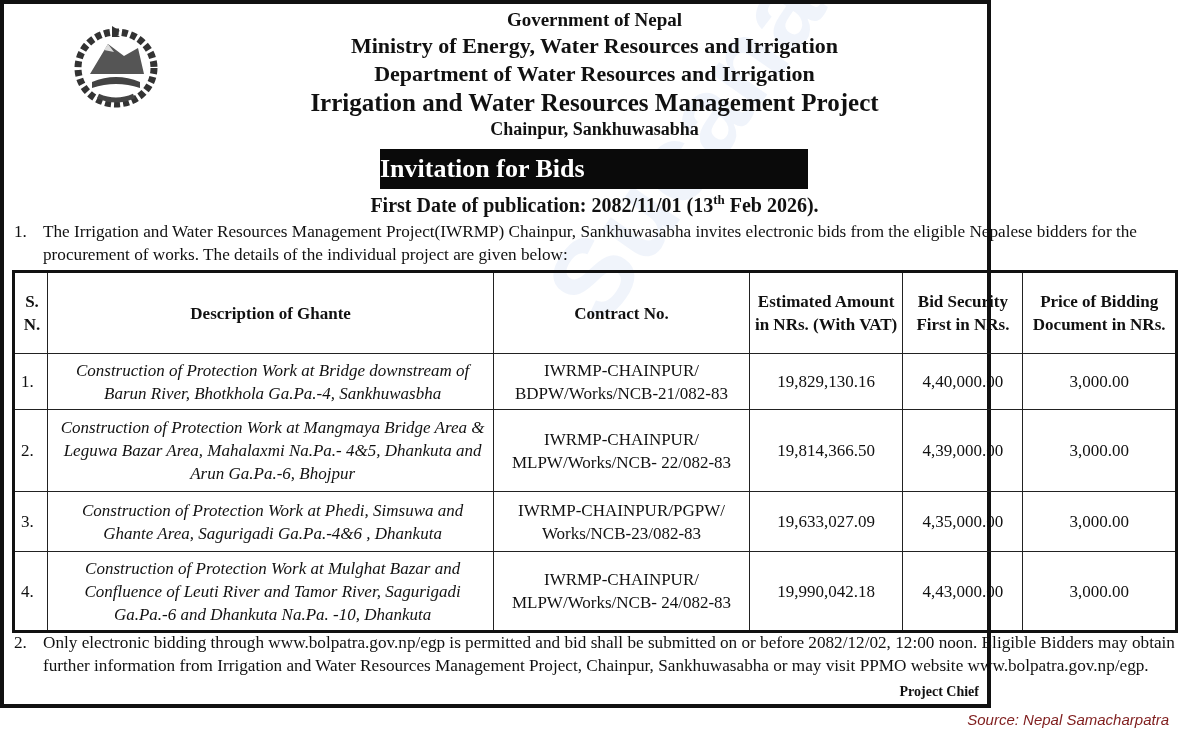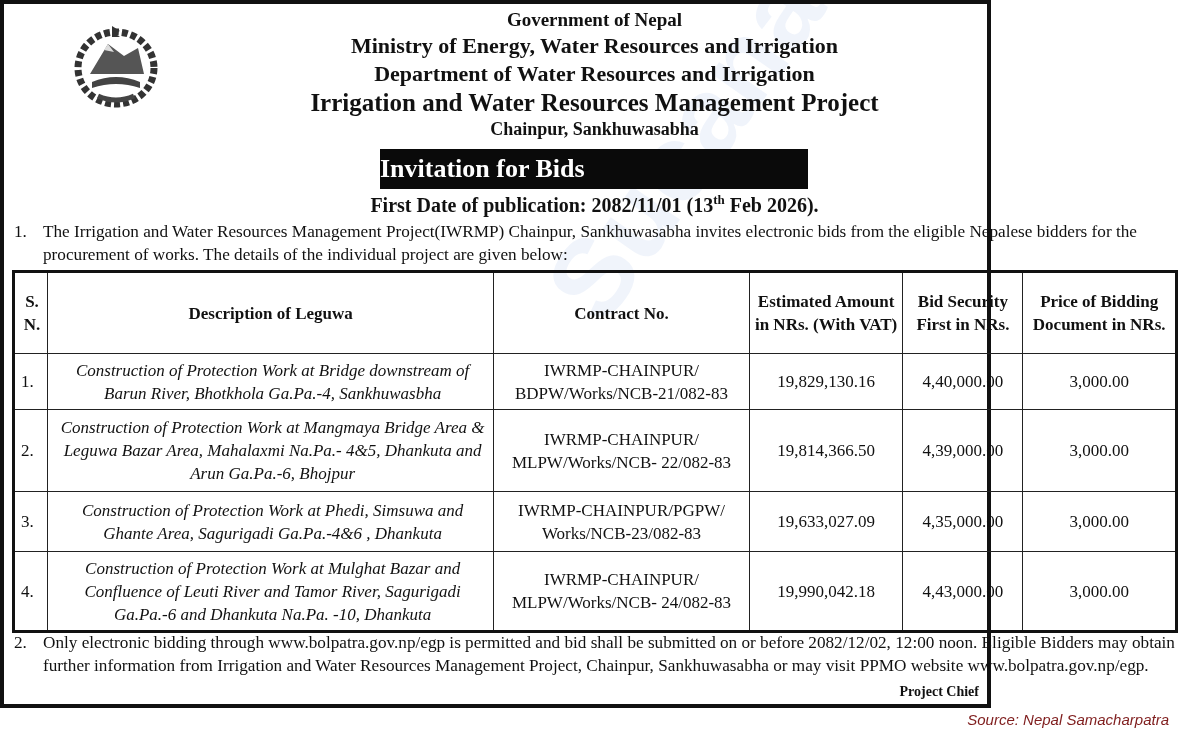--- a/index.html
+++ b/index.html
@@ -105,21 +105,21 @@
       <col style="width:34px">
         <col style="width:448px">
         <col style="width:256px">
       <col style="width:154px">
         <col style="width:120px">
         <col style="width:154px">
     </colgroup>
     <thead>
       <tr>
         <th style="text-align:center;padding-left:6px;">S. N.</th>
-        <th>Description of Leguwa</th>
+        <th>Description of Ghante</th>
         <th>Contract No.</th>
         <th>Estimated Amount in NRs. (With VAT)</th>
         <th>Bid Security First in NRs.</th>
         <th>Price of Bidding Document in NRs.</th>
       </tr>
     </thead>
     <tbody>
       <tr class="r1">
         <td class="sn">1.</td>
         <td class="desc">Construction of Protection Work at Bridge downstream of Barun River, Bhotkhola Ga.Pa.-4, Sankhuwasbha</td>

